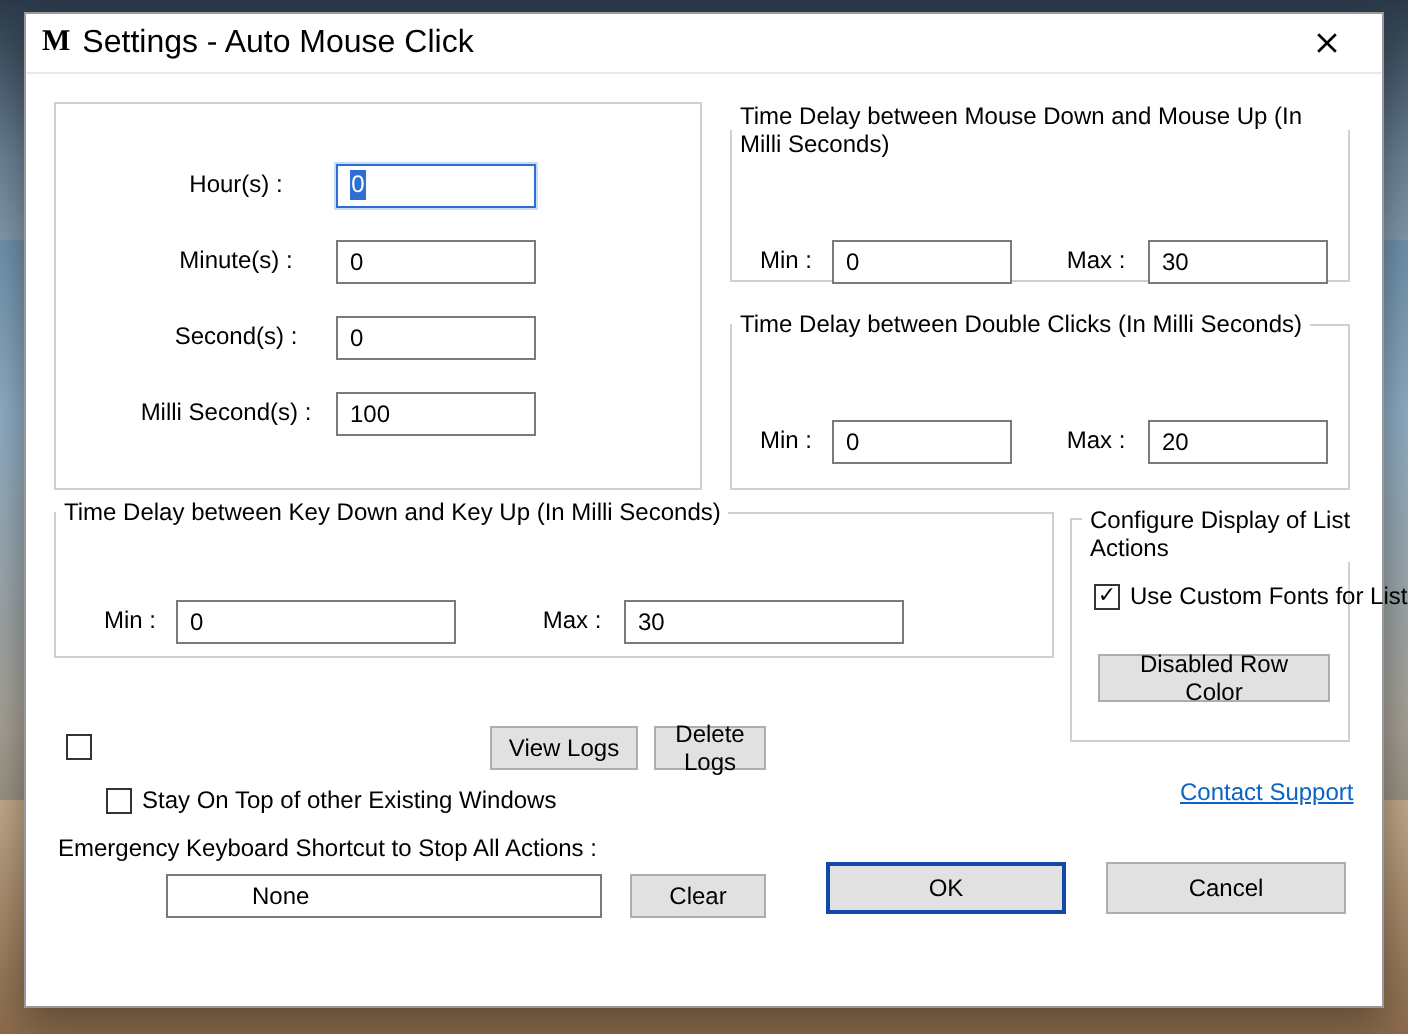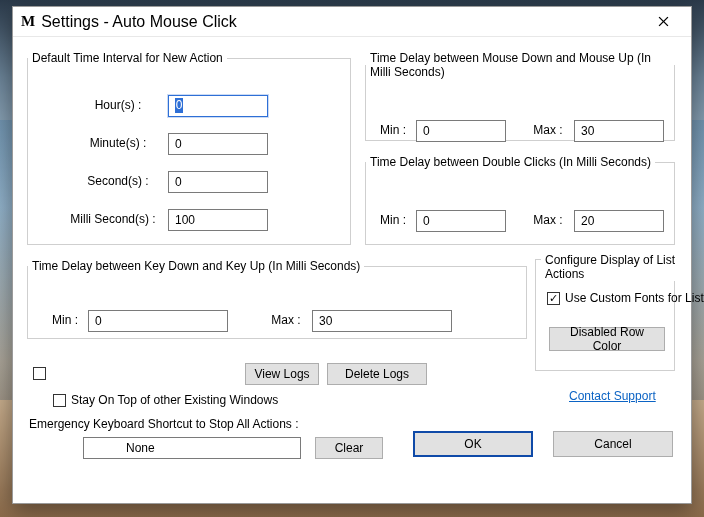--- a/index.html
+++ b/index.html
@@ -125,20 +125,21 @@
   .btn.big { height:26px; }
   .btn.primary {
     border: 2px solid #0f4aa8;
   }
   .link {
     position: absolute;
     color: #0b63c4;
     text-decoration: underline;
     font-size: 12px;
     cursor: pointer;
+    margin-left: 21px;
   }
   .plain {
     position: absolute;
     font-size: 12px;
   }
 </style>
 </head>
 <body>
 <div class="desktop">
 <div class="window" data-name="settings-window">
@@ -150,21 +151,20 @@
       <svg viewBox="0 0 10 10" data-name="close-icon">
         <line x1="1" y1="1" x2="9" y2="9" stroke="#000" stroke-width="1.2"></line>
         <line x1="9" y1="1" x2="1" y2="9" stroke="#000" stroke-width="1.2"></line>
       </svg>
     </div>
   </div>
 
   <div class="client" data-name="client-area">
 
     <fieldset class="group" style="left:14px; top:14px; width:324px; height:194px;" data-name="group-default-interval">
-      <legend data-name="group-default-interval-title">Default Time Interval for New Action</legend>
 
       <span class="label" style="left:50px; top:33px; width:80px;" data-name="label-hours">Hour(s) :</span>
       <input class="txt focus" style="left: 140px; top: 30px; width: 100px;" data-name="input-hours" value="0">
       <span class="selected-digit" style="left:147px; top:33px;" data-name="selected-text">0</span>
 
       <span class="label" style="left:50px; top:71px; width:80px;" data-name="label-minutes">Minute(s) :</span>
       <input class="txt" style="left: 140px; top: 68px; width: 100px;" data-name="input-minutes" value="0">
 
       <span class="label" style="left:50px; top:109px; width:80px;" data-name="label-seconds">Second(s) :</span>
       <input class="txt" style="left: 140px; top: 106px; width: 100px;" data-name="input-seconds" value="0">
@@ -186,21 +186,21 @@
     <fieldset class="group" style="left:352px; top:118px; width:310px; height:90px;" data-name="group-dblclick-delay">
       <legend data-name="group-dblclick-delay-title">Time Delay between Double Clicks (In Milli Seconds)</legend>
 
       <span class="label" style="left:10px; top:44px; width:34px;" data-name="label-dbl-min">Min :</span>
       <input class="txt" style="left: 50px; top: 41px; width: 90px;" data-name="input-dbl-min" value="0">
 
       <span class="label" style="left:162px; top:44px; width:40px;" data-name="label-dbl-max">Max :</span>
       <input class="txt" style="left: 208px; top: 41px; width: 90px;" data-name="input-dbl-max" value="20">
     </fieldset>
 
-    <fieldset class="group" style="left:14px; top:222px; width:500px; height:80px;" data-name="group-key-delay">
+    <fieldset class="group" style="left:14px; top:212px; width:500px; height:80px;" data-name="group-key-delay">
       <legend data-name="group-key-delay-title">Time Delay between Key Down and Key Up (In Milli Seconds)</legend>
 
       <span class="label" style="left:20px; top:40px; width:34px;" data-name="label-key-min">Min :</span>
       <input class="txt" style="left: 60px; top: 37px; width: 140px;" data-name="input-key-min" value="0">
 
       <span class="label" style="left:238px; top:40px; width:40px;" data-name="label-key-max">Max :</span>
       <input class="txt" style="left: 284px; top: 37px; width: 140px;" data-name="input-key-max" value="30">
     </fieldset>
 
     <div class="plain" style="left:530px; top:234px; width:200px; font-size:12px;" data-name="group-list-display-title-ext"></div>
@@ -217,21 +217,21 @@
       <span class="cb-box checked" data-name="checkbox-custom-fonts-box"></span>
       <span data-name="checkbox-custom-fonts-label" style="white-space:nowrap;">Use Custom Fonts for List of Actions</span>
     </div>
 
     <button class="btn" style="left: 536px; top: 290px; width: 116px; height: 24px;" data-name="disabled-row-color-button">Disabled Row Color</button>
 
     <div class="checkbox" style="left:20px; top:330px;" data-name="checkbox-store-log">
       <span class="cb-box" data-name="checkbox-store-log-box"></span>
     </div>
     <button class="btn" style="left:232px; top:326px; width:74px;" data-name="view-logs-button">View Logs</button>
-    <button class="btn" style="left:314px; top:326px; width:100px;" data-name="delete-logs-button">Delete Logs</button>
+    <button class="btn" style="left:314px; top:326px; width:56px;" data-name="delete-logs-button">Delete Logs</button>
 
     <div class="checkbox" style="left:20px; top:356px;padding-left:20px;" data-name="checkbox-stay-on-top">
       <span class="cb-box" data-name="checkbox-stay-on-top-box"></span>
       <span data-name="checkbox-stay-on-top-label">Stay On Top of other Existing Windows</span>
     </div>
 
     <span class="link" style="left:556px; top:352px;" data-name="contact-support-link">Contact Support</span>
 
     <span class="plain" style="left:16px; top:380px;" data-name="label-emergency-shortcut">Emergency Keyboard Shortcut to Stop All Actions :</span>
     <input class="txt" style="left: 70px; top: 400px; width: 218px; padding-left: 42px;" data-name="input-emergency-shortcut" value="None">

